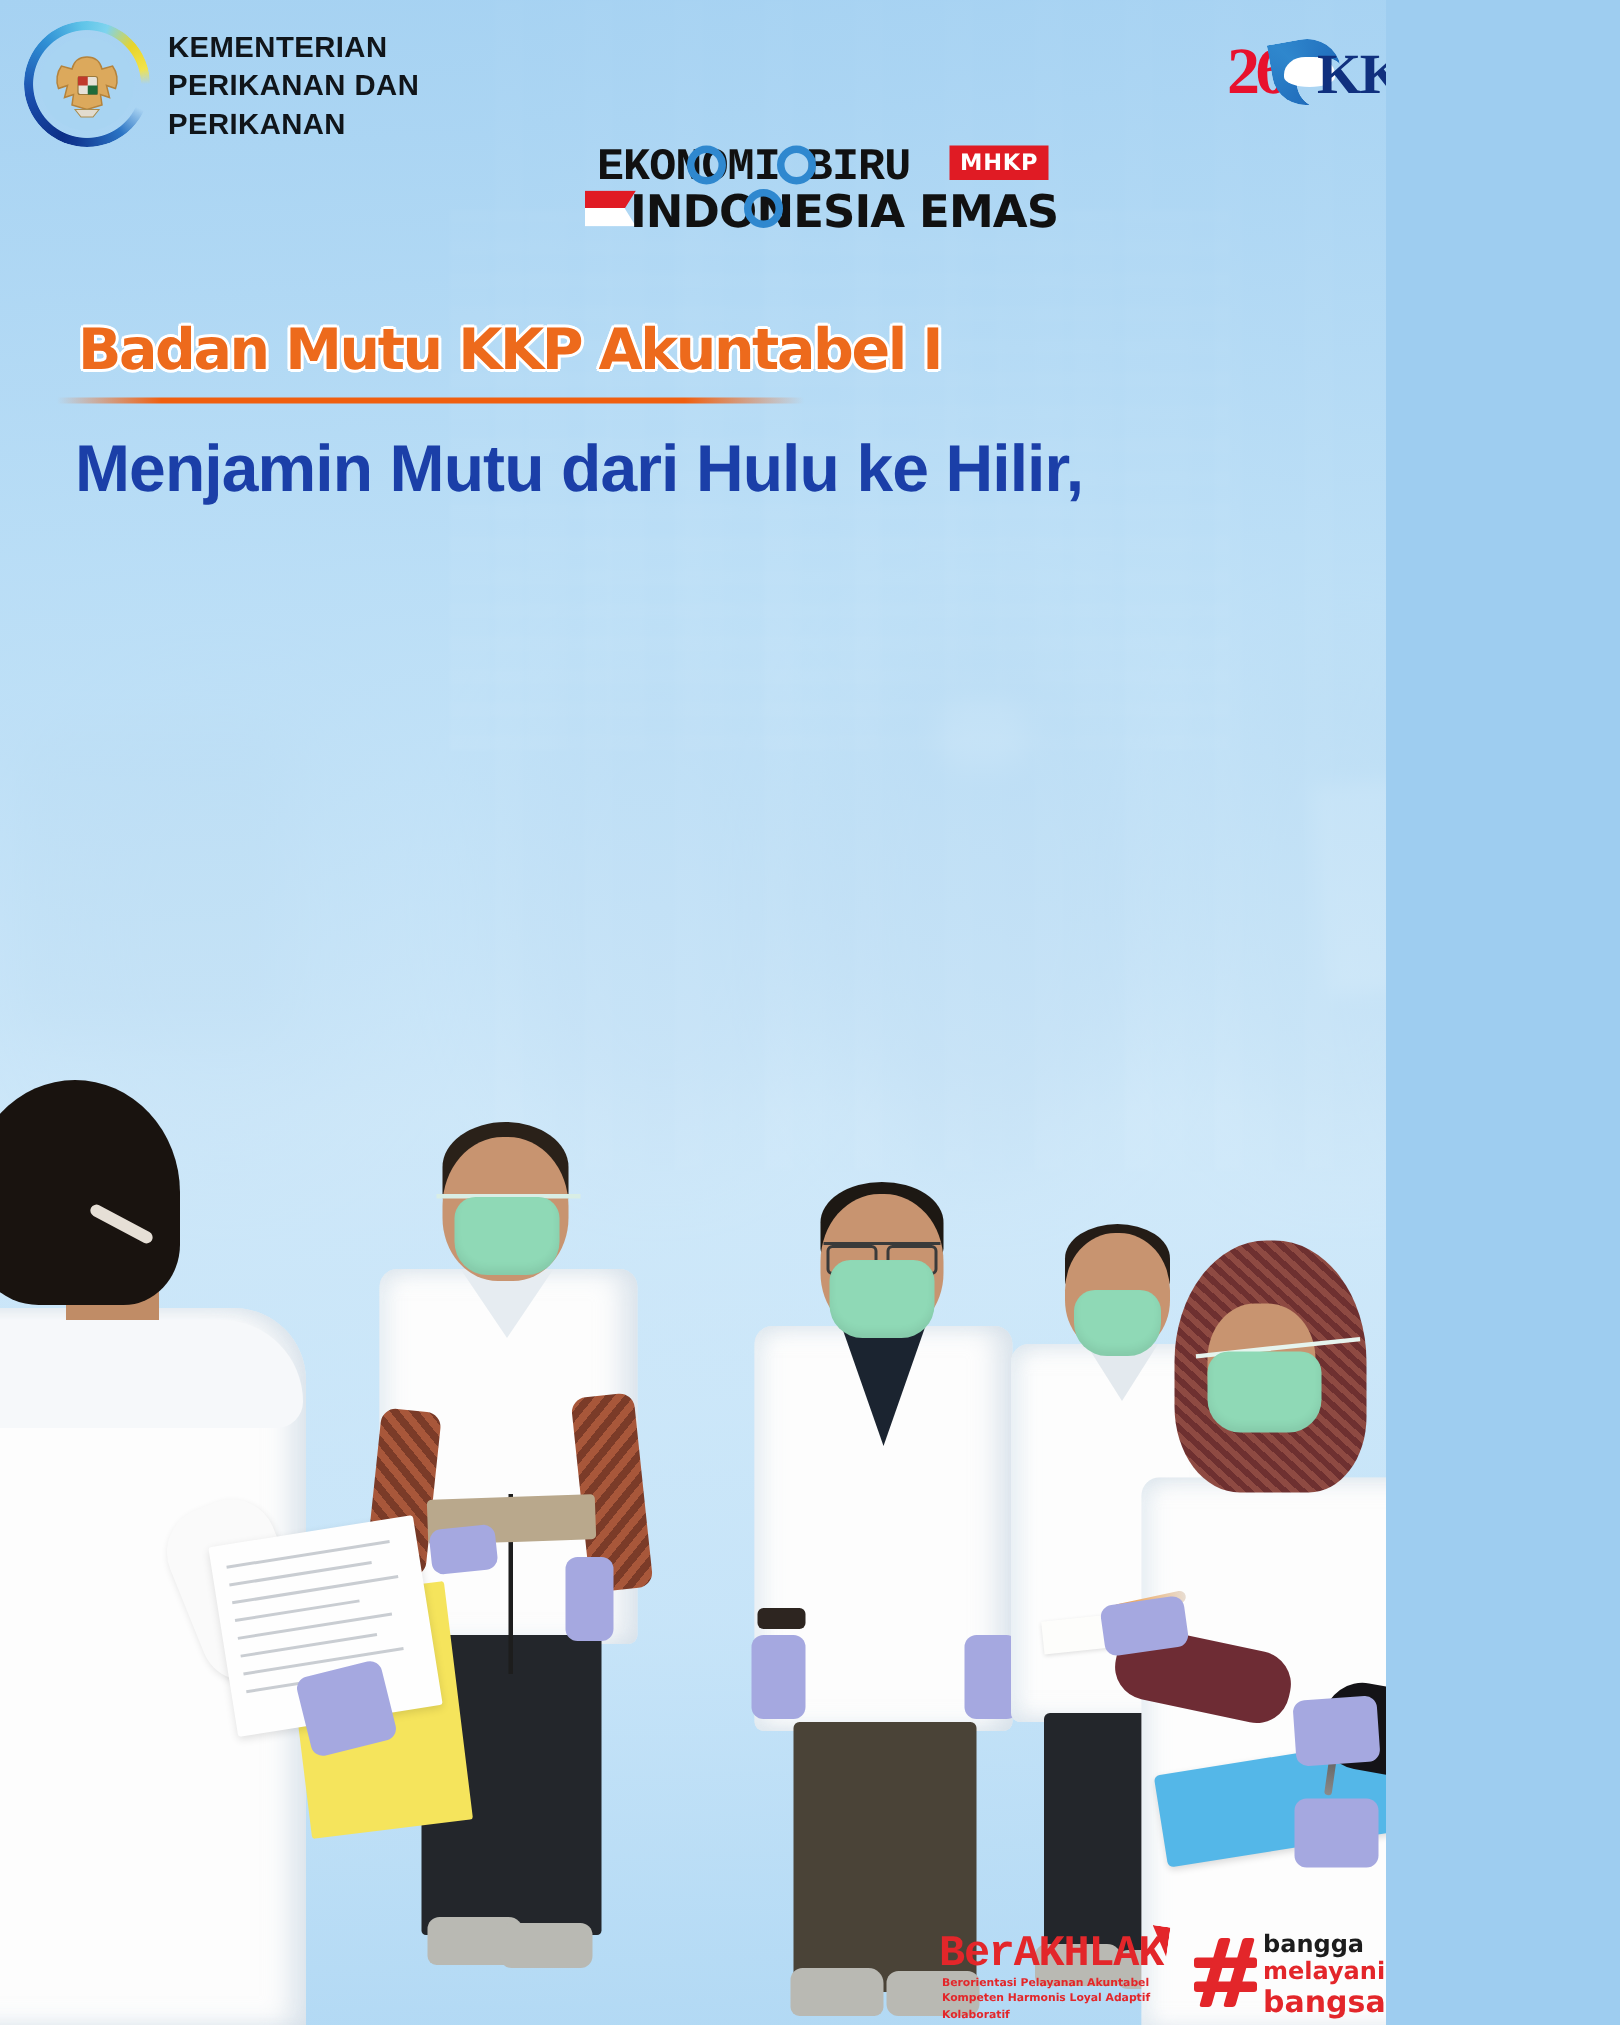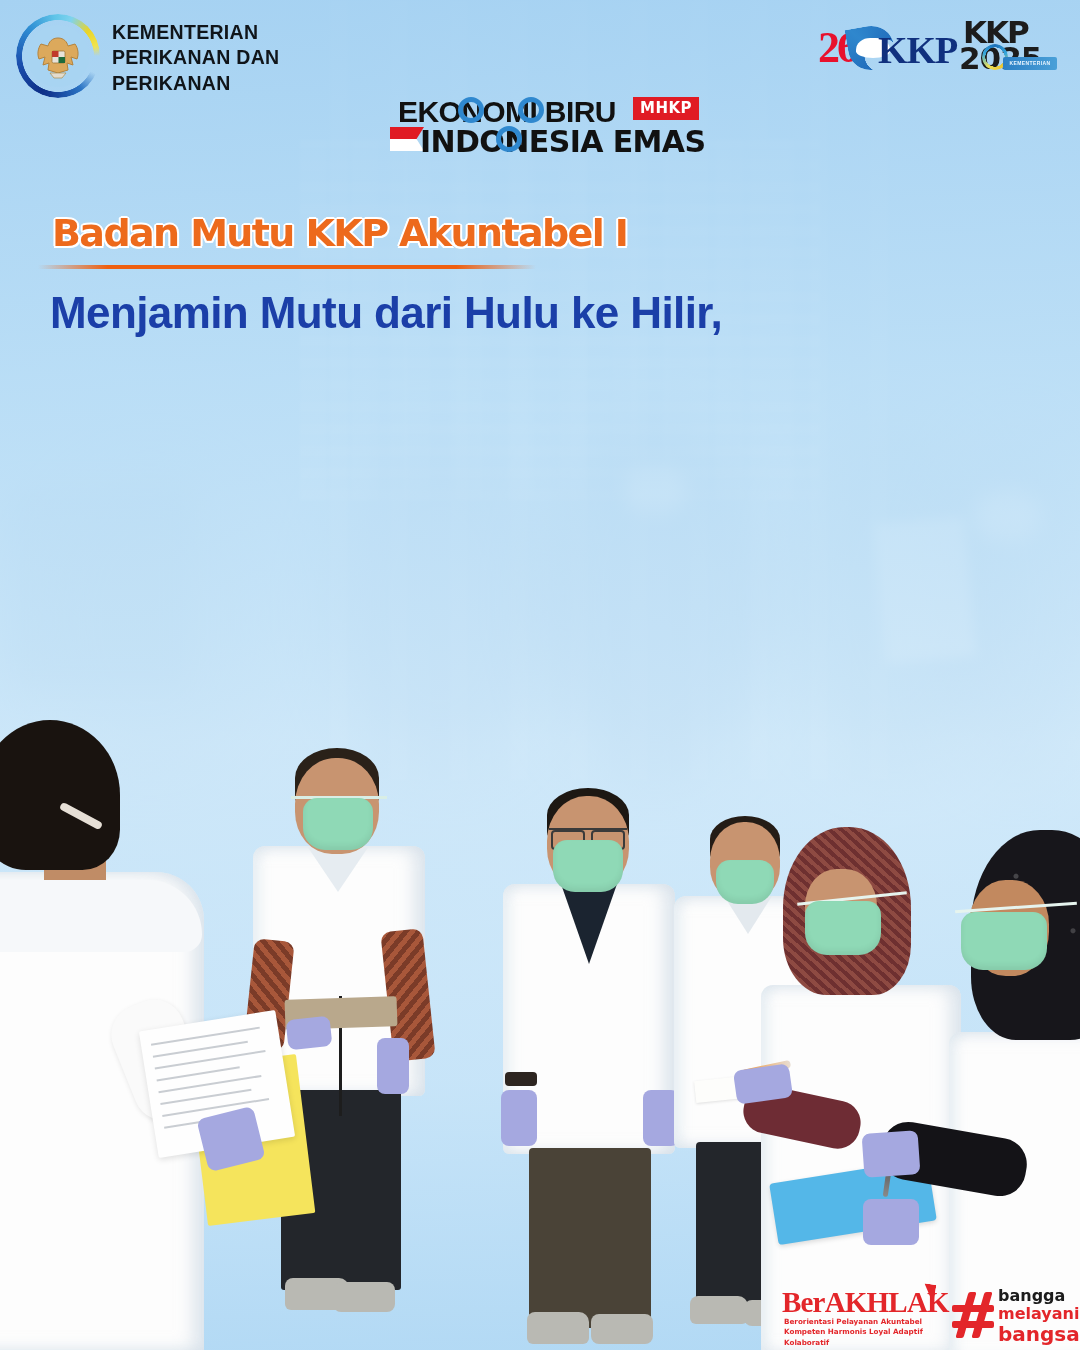--- a/index.html
+++ b/index.html
@@ -7,21 +7,21 @@
   body {
     font-family:"Liberation Sans", sans-serif;
     background:#9ecdf0;
     overflow:hidden;
     position:relative;
   }
 
   
   .poster {
     position:absolute; inset:0;
-    width:1080px; height:1350px;
+    width:924px; height:1350px;
     overflow:hidden;
     background:linear-gradient(160deg,#a6d2f2 0%,#b6dbf6 22%,#c9e4f8 48%,#d7ecfb 66%,#cde6f8 82%,#bfe0f6 100%);
   }
 
   
   .bg-photo { position:absolute; inset:0; overflow:hidden; }
   .bg-photo::after {
     content:""; position:absolute; inset:0;
     background:linear-gradient(180deg,
         rgba(166,210,242,0.88) 0%,
@@ -101,21 +101,21 @@
       -webkit-mask:radial-gradient(circle, transparent 0 52%, #000 53%);
               mask:radial-gradient(circle, transparent 0 52%, #000 53%); }
   .kkp25 .badge { position:absolute; left:48px; top:43px; width:54px; height:13px;
       background:linear-gradient(90deg,#2b7fc4,#4aa0d8); border-radius:2px;
       color:#eaf6ff; font-size:5px; font-weight:700; letter-spacing:.4px;
       text-align:center; line-height:13px; overflow:hidden; }
 
   
   .tagline { position:absolute; left:390px; top:95px; width:320px; height:62px; }
   .tl1 { position:absolute; left:8px; top:0; font-weight:800; font-size:30px; color:#111;
-     letter-spacing:-.6px; font-family:Liberation Sans, sans-serif; white-space:nowrap; }
+     letter-spacing:-.6px; font-family:Liberation Mono, monospace; white-space:nowrap; }
   .tl2 { position:absolute; left:30px; top:29px; font-weight:800; font-size:30px; color:#111;
      letter-spacing:-.6px; font-family:"DejaVu Sans", sans-serif; white-space:nowrap; }
   .untuk { position:absolute; left:243px; top:2px; background:#e01b24; color:#fff;
      font-size:15px; font-weight:700; padding:2px 7px 3px; letter-spacing:.5px;
      font-family:"DejaVu Sans", sans-serif; }
   .flagbar { position:absolute; left:0px; top:32px; width:34px; height:24px;
      background:linear-gradient(180deg,#e01b24 0 50%,#ffffff 50% 100%);
      clip-path:polygon(0 0,100% 0,78% 50%,100% 100%,0 100%); }
   .o-ring1 { position:absolute; left:68px; top:2px; width:26px; height:26px; border-radius:50%;
      border:5px solid #2f88cf; }
@@ -269,21 +269,21 @@
       letter-spacing:.5px; font-family:"DejaVu Sans", sans-serif; }
   .bpp .t2 { position:absolute; left:2px; top:24px; font-size:22px; font-weight:800; color:#f08a21;
       letter-spacing:.5px; font-family:"DejaVu Sans", sans-serif; }
   .bpp .fish { position:absolute; left:58px; top:-2px; width:30px; height:30px; border-radius:50%;
       background:conic-gradient(from 200deg,#f2a01e,#f4c93a,#7dc242,#2eb6c4,#f2a01e); }
   .bpp .fin { position:absolute; left:68px; top:2px; width:12px; height:16px; background:#2eb6c4;
       clip-path:polygon(50% 0,100% 100%,0 100%); }
 
   .berakhlak { position:absolute; right:128px; bottom:8px; width:170px; height:56px; }
   .berakhlak .ba { position:absolute; left:0; top:0; font-size:29px; font-weight:800; color:#e3262a;
-      letter-spacing:-.8px; font-family:Liberation Serif, serif; }
+      letter-spacing:-.8px; font-family:Liberation Mono, monospace; }
   .berakhlak .tick { position:absolute; left:141px; top:-2px; width:12px; height:20px;
       background:#e3262a; clip-path:polygon(0 0,100% 0,100% 100%); transform:rotate(8deg); }
   .berakhlak .sub { position:absolute; left:2px; top:31px; width:168px; font-size:7.2px;
       line-height:1.45; font-weight:700; color:#e3262a; font-family:"DejaVu Sans", sans-serif; }
 
   .bangga { position:absolute; right:6px; bottom:6px; width:120px; height:58px; }
   .bangga .hash { position:absolute; left:0px; top:6px; width:38px; height:46px; }
   .bangga .hash i { position:absolute; background:#e3262a; border-radius:2px; }
   .bangga .hash .v1 { left:8px;  top:0;  width:8px; height:46px; transform:skewX(-16deg); }
   .bangga .hash .v2 { left:24px; top:0;  width:8px; height:46px; transform:skewX(-16deg); }

